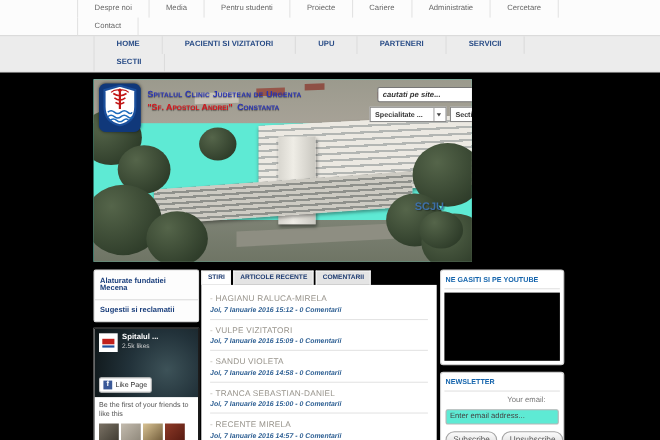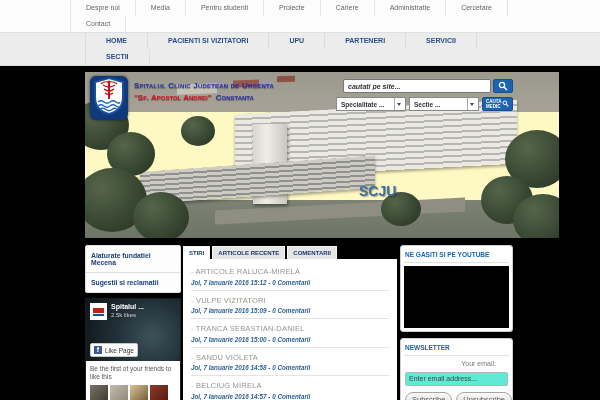--- a/index.html
+++ b/index.html
@@ -13,21 +13,21 @@
   .topnav-row .topnav-item:first-child { border-left:1px solid #e3e3e3; }
 
   
   .mainnav { position:absolute; top:32px; left:0; width:600px; height:34px; background:#ececec; border-top:1px solid #e0e0e0; border-bottom:1px solid #dcdcdc; }
   .mainnav-row { display:flex; height:16px; align-items:center; padding-left:85px; }
   .mainnav-item { font-size:7px; font-weight:bold; color:#2a4d87; padding:0 20px; border-right:1px solid #dcdcdc; line-height:16px; cursor:pointer; white-space:nowrap; }
   .mainnav-row .mainnav-item:first-child { border-left:1px solid #dcdcdc; }
 
   
   .hero { position:absolute; top:66px; left:0; width:600px; height:174px; background:#000; }
-  .hero-photo { position:absolute; left:85px; top:6px; width:474px; height:166px; overflow:hidden; background:#fef9c3; }
+  .hero-photo { position:absolute; left:85px; top:6px; width:344px; height:166px; overflow:hidden; background:#5eead4; }
   .ph-top { position:absolute; top:0; left:0; right:0; height:40px; background:linear-gradient(#9b9a8d,#a7a297); }
   .roof { position:absolute; transform:skewY(-2deg); }
   .roof1 { left:148px; top:8px; width:26px; height:7px; background:#96564a; }
   .roof2 { left:192px; top:4px; width:18px; height:6px; background:#8e5045; }
   .roof3 { left:258px; top:11px; width:30px; height:6px; background:#9c5d50; }
   .roof4 { left:92px; top:12px; width:40px; height:10px; background:#c7c3b8; }
   .bld-main { position:absolute; left:150px; top:35px; width:282px; height:64px; transform:skewY(-3deg);
               background:repeating-linear-gradient(180deg,#ece9e2 0px,#ece9e2 4px,#b3b6b3 4px,#b3b6b3 6px); box-shadow:0 2px 3px rgba(0,0,0,.35); }
   .bld-tower { position:absolute; left:168px; top:52px; width:34px; height:80px; background:linear-gradient(90deg,#d8d6cf,#efede6 40%,#c9c7c0); box-shadow:1px 2px 3px rgba(0,0,0,.4); }
   .bld-wing { position:absolute; left:55px; top:92px; width:235px; height:32px; transform:skewY(-4deg);
@@ -58,21 +58,21 @@
   .icon-btn { width:20px; background:#1e63b0; border:1px solid #14508f; border-radius:2px; display:flex; align-items:center; justify-content:center; cursor:pointer; }
 
   .filter-bar { position:absolute; left:251px; top:25px; width:177px; height:14px; display:flex; gap:3px; align-items:stretch; }
   .select { flex:1; background:#fff; border:1px solid #888; display:flex; align-items:center; justify-content:space-between; font-size:6.5px; font-weight:bold; color:#333; padding:0 2px 0 4px; cursor:pointer; }
   .select-arrow { width:9px; align-self:stretch; border-left:1px solid #aaa; display:flex; align-items:center; justify-content:center; }
   .select-arrow i { width:0; height:0; border-left:2.5px solid transparent; border-right:2.5px solid transparent; border-top:3.5px solid #444; }
   .cauta-btn { width:31px; background:#1e63b0; border:1px solid #14508f; border-radius:2px; color:#fff; font-size:4.5px; font-weight:bold;
                display:flex; align-items:center; justify-content:center; gap:1px; line-height:5px; text-align:left; cursor:pointer; }
   .cauta-btn .lbl { width:15px; }
 
-  .hero-title { position:absolute; left:274px; top:111px; font-size:14px; font-weight:bold; color:#3d6fa8; text-shadow:1px 1px 1px rgba(0,0,0,.35); }
+  .hero-title { position:absolute; left:292px; top:111px; font-size:10px; font-weight:bold; color:#3d6fa8; text-shadow:1px 1px 1px rgba(0,0,0,.35); }
   .hero-subtitle { position:absolute; left:292px; top:128px; font-size:11px; color:#3d6fa8; text-shadow:1px 1px 1px rgba(0,0,0,.3); }
 
   
   .col-left { position:absolute; left:85px; top:245px; width:96px; }
   .menu-box { background:#fdfdfd; border:1px solid #e0e0e0; border-radius:2px; overflow:hidden; }
   .menu-item { font-size:6.8px; font-weight:bold; color:#1b3f7c; padding:6px 5px; cursor:pointer; }
   .menu-item + .menu-item { border-top:1px solid #ddd; }
 
   .fb-box { margin-top:5px; background:#fff; border:1px solid #1c1c1c; overflow:hidden; }
   .fb-photo { position:relative; height:62px; background:radial-gradient(circle at 70% 60%, #3d5258 0%, #22323a 45%, #0d1416 100%); }
@@ -270,37 +270,37 @@
   </div>
 
   <div class="col-center">
     <div class="tabs">
       <div class="tab active">STIRI</div>
       <div class="tab">ARTICOLE RECENTE</div>
       <div class="tab">COMENTARII</div>
     </div>
     <div class="news-panel">
       <div class="news-item">
-        <div class="news-title">ARTICOLE RALUCA-MIRELA</div>
+        <div class="news-title">HAGIANU RALUCA-MIRELA</div>
         <div class="news-meta">Joi, 7 Ianuarie 2016 15:12 - 0 Comentarii</div>
       </div>
       <div class="news-item">
         <div class="news-title">VULPE VIZITATORI</div>
         <div class="news-meta">Joi, 7 Ianuarie 2016 15:09 - 0 Comentarii</div>
       </div>
       <div class="news-item">
+        <div class="news-title">SANDU VIOLETA</div>
+        <div class="news-meta">Joi, 7 Ianuarie 2016 14:58 - 0 Comentarii</div>
+      </div>
+      <div class="news-item">
         <div class="news-title">TRANCA SEBASTIAN-DANIEL</div>
         <div class="news-meta">Joi, 7 Ianuarie 2016 15:00 - 0 Comentarii</div>
       </div>
       <div class="news-item">
-        <div class="news-title">SANDU VIOLETA</div>
-        <div class="news-meta">Joi, 7 Ianuarie 2016 14:58 - 0 Comentarii</div>
-      </div>
-      <div class="news-item">
-        <div class="news-title">BELCIUG MIRELA</div>
+        <div class="news-title">RECENTE MIRELA</div>
         <div class="news-meta">Joi, 7 Ianuarie 2016 14:57 - 0 Comentarii</div>
       </div>
 
     </div>
   </div>
 
   <div class="col-right">
     <div class="side-box">
       <div class="side-header">NE GASITI SI PE YOUTUBE</div>
       <div class="video"></div>

